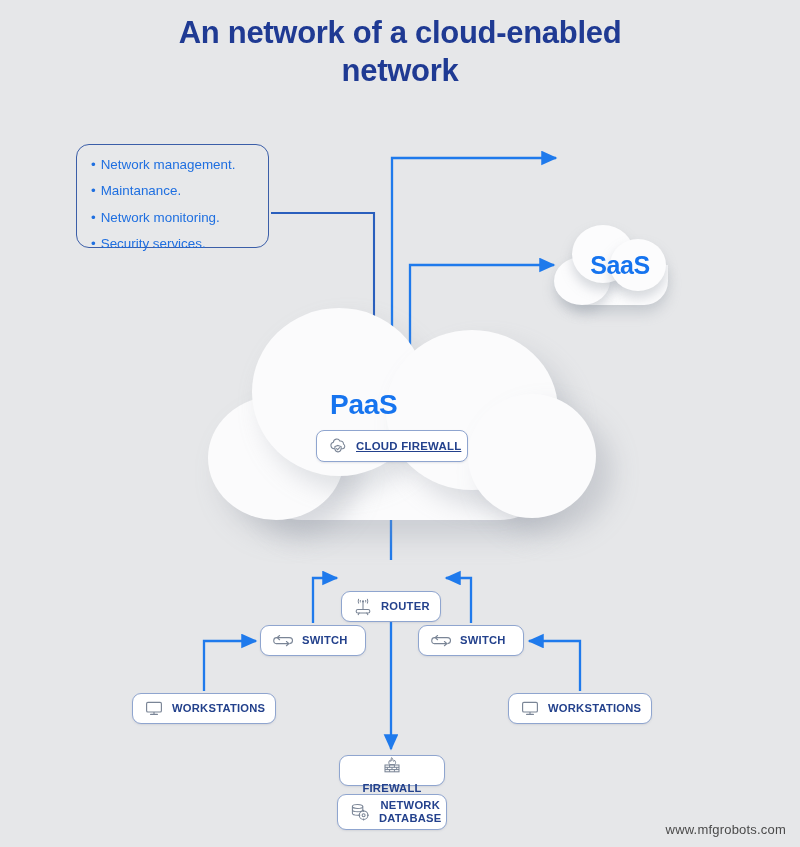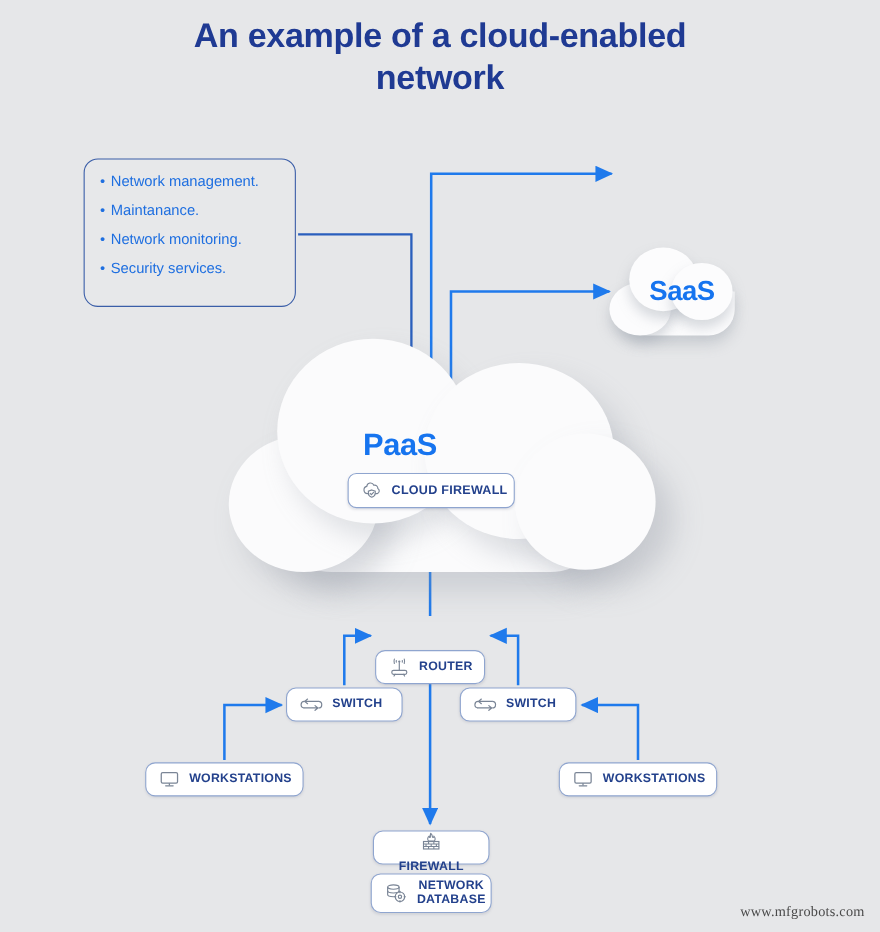--- a/index.html
+++ b/index.html
@@ -41,21 +41,21 @@
     width: 800px; height: 847px;
     pointer-events: none;
   }
 
   
   #bullet-box {
     position: absolute;
     left: 76px;
     top: 144px;
     width: 193px;
-    height: 135px;
+    height: 104px;
     box-sizing: border-box;
     border: 1.6px solid #3b5ea8;
     border-radius: 13px;
     background: rgba(255,255,255,0.06);
     padding: 13px 14px 0 14px;
   }
   #bullet-box ul {
     list-style: none;
     margin: 0;
     padding: 0;
@@ -165,47 +165,47 @@
     font-weight: bold;
     color: #23418c;
     letter-spacing: 0.25px;
     line-height: 1.12;
     white-space: nowrap;
   }
   .node .label.two-line { white-space: normal; text-align: center; }
   .node svg { display: block; flex: none; }
 
   #node-cloud-firewall { left: 316px; top: 430px; width: 152px; height: 32px; border-radius: 8px; }
-  #node-cloud-firewall .label { font-size: 11.4px; }
+  #node-cloud-firewall .label { font-size: 11.4px; text-decoration: underline; }
   #node-router     { left: 341px; top: 591px; width: 100px; height: 31px; }
   #node-switch-l   { left: 260px; top: 625px; width: 106px; height: 31px; }
   #node-switch-r   { left: 418px; top: 625px; width: 106px; height: 31px; }
   #node-ws-l       { left: 132px; top: 693px; width: 144px; height: 31px; }
   #node-ws-r       { left: 508px; top: 693px; width: 144px; height: 31px; }
   #node-firewall   { left: 339px; top: 755px; width: 106px; height: 31px; flex-direction: column; }
   #node-db         { left: 337px; top: 794px; width: 110px; height: 36px; }
 
   
   #watermark {
     position: absolute;
     right: 14px;
     bottom: 10px;
-    font-family: Liberation Serif, serif;
+    font-family: Liberation Sans, sans-serif;
     font-size: 13px;
     color: #4a4a4a;
     letter-spacing: 0.2px;
   }
 </style>
 </head>
 <body>
 
 <div id="stage">
 
   <div id="title">
-    <div>An example of a  cloud-enabled</div>
+    <div>An network of a  cloud-enabled</div>
     <div>network</div>
   </div>
 
   <svg id="wires" viewBox="0 0 800 847">
     <defs>
       <marker id="ah" markerWidth="8" markerHeight="8" refX="6.4" refY="3.2" orient="auto">
         <path d="M0,0 L7,3.2 L0,6.4 Z" fill="#1f7aec"></path>
       </marker>
       <marker id="ahd" markerWidth="8" markerHeight="8" refX="6.4" refY="3.2" orient="auto">
         <path d="M0,0 L7,3.2 L0,6.4 Z" fill="#2a5fbd"></path>

